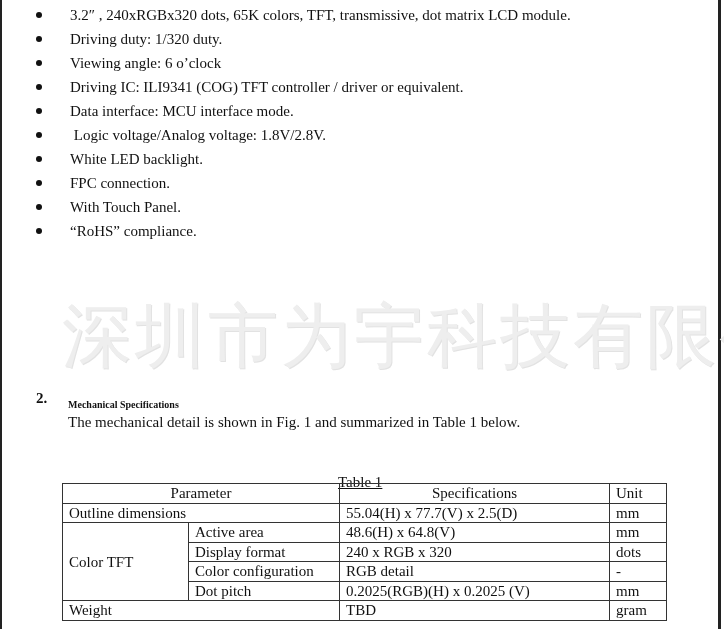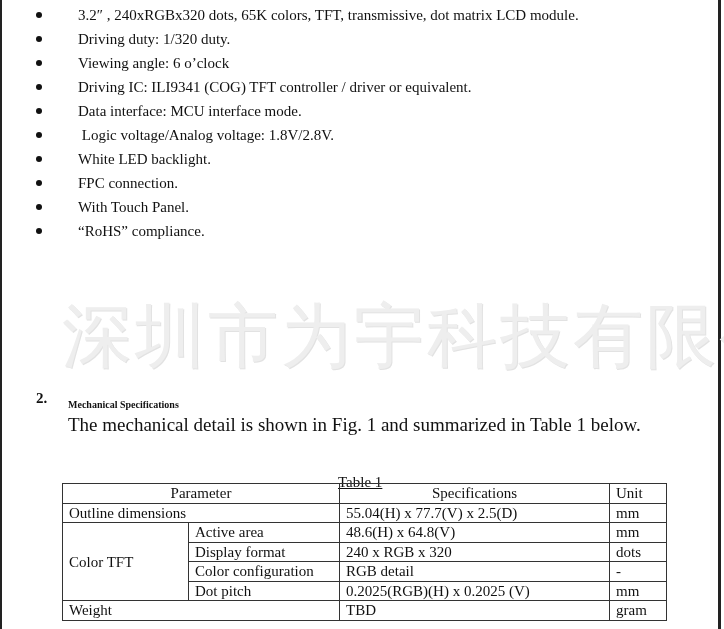--- a/index.html
+++ b/index.html
@@ -3,27 +3,27 @@
 <meta charset="utf-8">
 <style>
   html, body { margin:0; padding:0; background:#ffffff; }
   body { width:724px; height:629px; position:relative; overflow:hidden;
          font-family:"Liberation Serif", "DejaVu Serif", serif; color:#111; }
   .border-left { position:absolute; left:0; top:0; width:2px; height:629px; background:#222; }
   .border-right { position:absolute; left:718px; top:0; width:3px; height:629px; background:#222; }
   .bullets { position:absolute; left:0; top:3px; margin:0; padding:0; list-style:none; }
   .bullets li { position:relative; height:24px; line-height:24px; font-size:15px; white-space:nowrap; }
   .bullets .dot { position:absolute; left:36px; top:9px; width:6px; height:6px; border-radius:50%; background:#111; }
-  .bullets .txt { position:absolute; left:70px; top:0;margin-left:8px; }
+  .bullets .txt { position:absolute; left:70px; top:0; }
   .watermark { position:absolute; left:62px; top:290px; font-family:"DejaVu Sans", sans-serif;
                font-size:70px; letter-spacing:3px; color:#eeeeee; white-space:nowrap;
                text-shadow:1px 1px 0 #e2e2e2; }
   .sec-num { position:absolute; left:36px; top:390px; font-size:15px; font-weight:bold; }
   .sec-title { position:absolute; left:68px; top:399px; font-size:10px; font-weight:bold; }
-  .sec-desc { position:absolute; left:68px; top:414px; font-size:19px; }
+  .sec-desc { position:absolute; left:68px; top:414px; font-size:15px; }
   .caption { position:absolute; left:338px; top:462px; font-size:15px; text-decoration:underline;margin-top:12px; }
   table.spec { position:absolute; left:62px; top:483px; border-collapse:collapse; font-size:15px; }
   table.spec td { border:1px solid #333; padding:0 6px; height:18.5px; line-height:18px; white-space:nowrap; }
   .c1 { width:113px; } .c2 { width:138px; } .c3 { width:257px;margin-top:16px; } .c4 { width:44px; text-align:left; }
   .center { text-align:center; }
 </style>
 </head>
 <body>
 
 <div class="border-left"></div>

